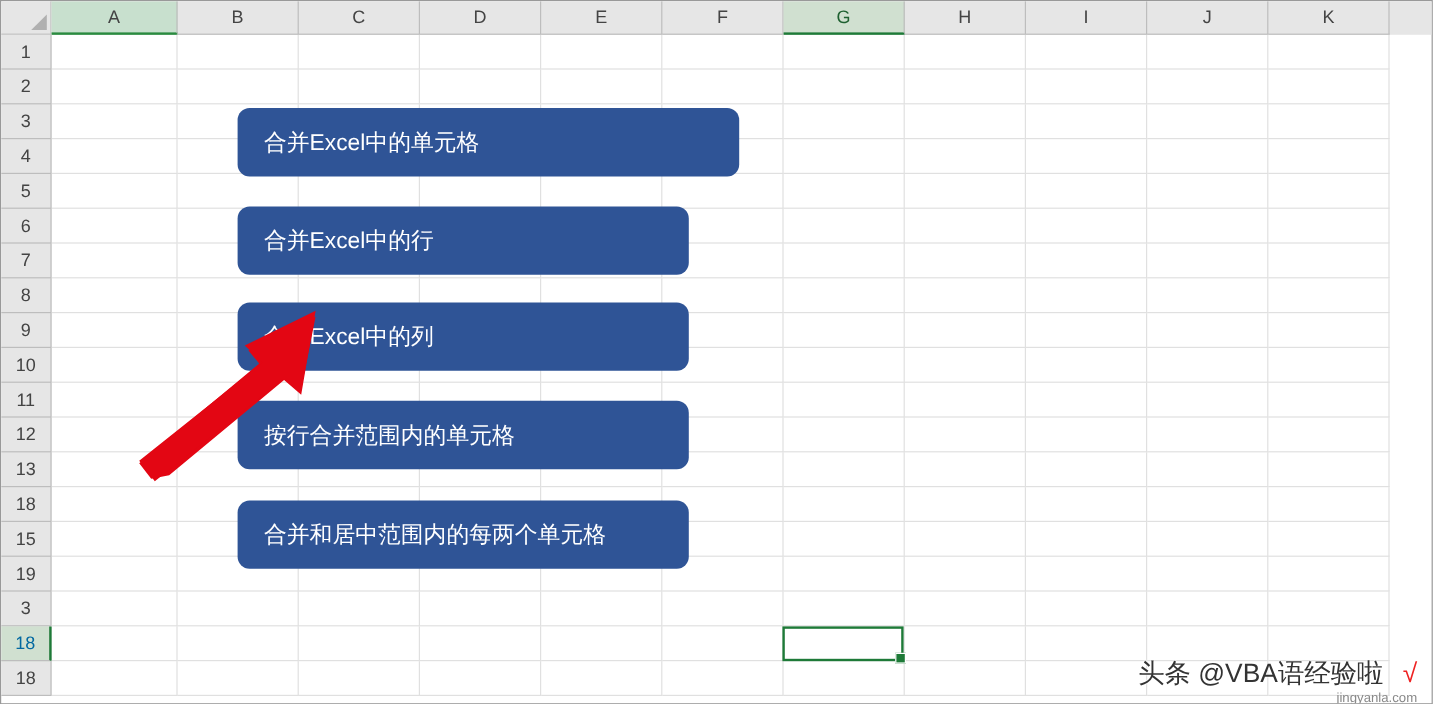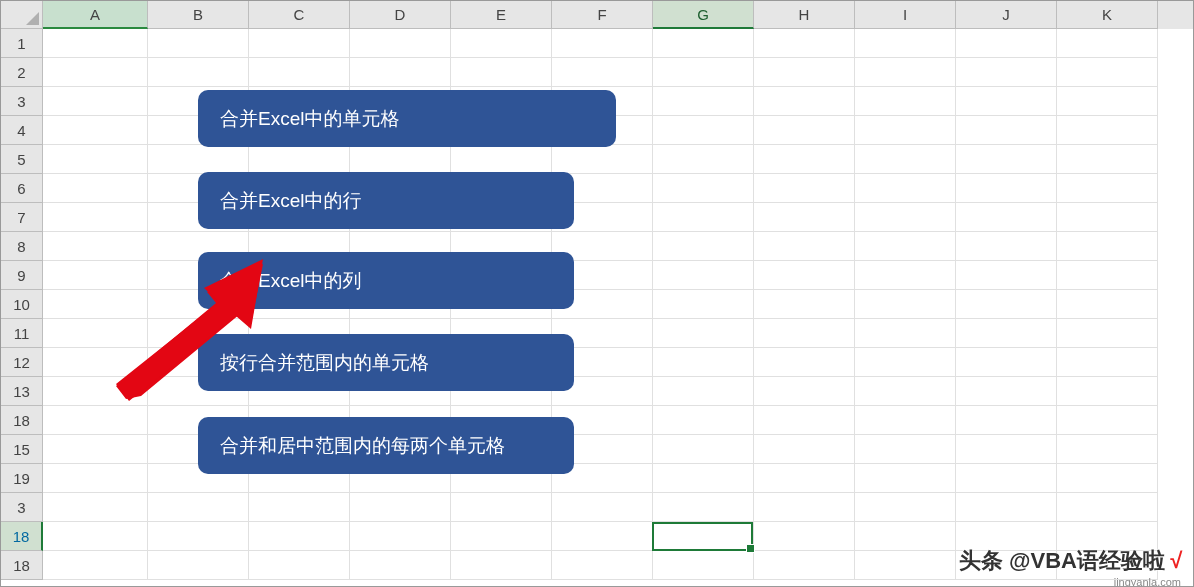--- a/index.html
+++ b/index.html
@@ -121,25 +121,25 @@
     .arrow {
       position: absolute;
       pointer-events: none;
     }
     .watermark {
       position: absolute;
       right: 12px;
       bottom: 10px;
       font-size: 22px;
       color: #333;
-      font-weight: 700;
+      font-weight: 400;
       text-shadow: 0 0 2px #fff, 0 0 2px #fff;
       display: flex;
       align-items: baseline;
-      gap: 4px;
+      gap: 16px;
     }
     .watermark .red { color: #e22; font-style: italic; font-size: 22px; }
     .watermark-sub {
       position: absolute;
       right: 12px;
       bottom: -2px;
       font-size: 11px;
       color: #888;
     }
   </style>

